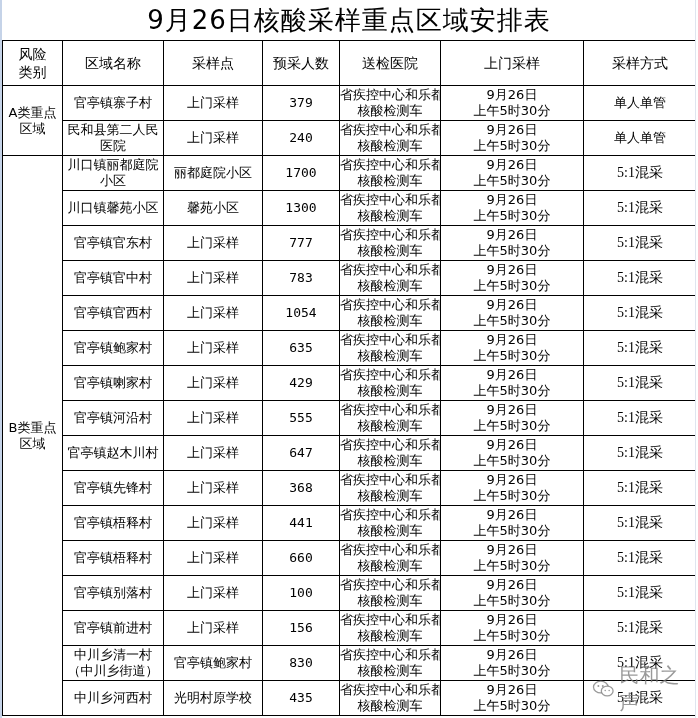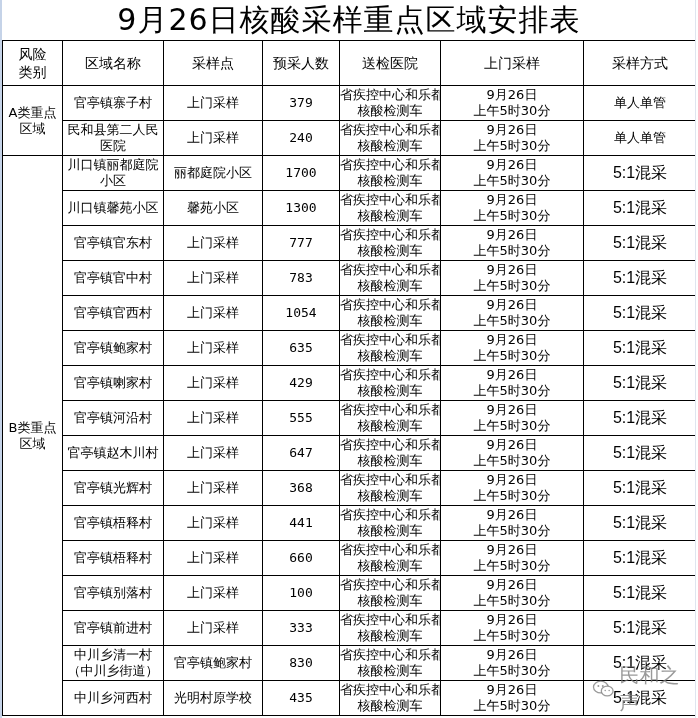--- a/index.html
+++ b/index.html
@@ -7,38 +7,38 @@
     width: 698px; height: 718px; overflow: hidden; position: relative;
     background: #ffffff;
     font-family: "DejaVu Sans", "Liberation Sans", sans-serif;
     color: #000;
   }
   
   .edge-left { position: absolute; left: 0; top: 0; width: 2px; height: 718px; background: #c5d3e8; }
   .edge-right { position: absolute; left: 695px; top: 0; width: 3px; height: 718px; background: #fff; border-left: 1px solid #dfe5ef; box-sizing: border-box; }
   .title {
     position: absolute; left: 0; top: 0; width: 698px; height: 40px;
-    text-align: center; line-height: 40px; font-size: 30px; letter-spacing: 1px;
+    text-align: center; line-height: 40px; font-size: 26px; letter-spacing: 1px;
   }
   table.sched {
     position: absolute; left: 2px; top: 40px;
     border-collapse: collapse; table-layout: fixed;
     width: 694px;
   }
   table.sched td, table.sched th {
     border: 1px solid #000; padding: 0; text-align: center; vertical-align: middle;
     font-weight: normal; font-size: 13px; line-height: 16px; overflow: hidden;
   }
   table.sched th { height: 44px; font-size: 14px; line-height: 18px; }
   table.sched td { height: 34px; }
   td.cat { font-size: 13px; line-height: 18px; }
   td.num { font-family: "DejaVu Sans Mono", "Liberation Mono", monospace; font-size: 12px; }
   td.hosp { vertical-align: top; line-height: 16px; }
   td.time { vertical-align: top; line-height: 16px; }
-  td.method.mono { font-family: Liberation Sans, sans-serif; font-size: 16px; }
+  td.method.mono { font-family: Liberation Serif, serif; font-size: 14px; }
   .line { display: block; white-space: nowrap; }
   .watermark {
     position: absolute; left: 592px; top: 676px; height: 26px;
     display: flex; align-items: center; gap: 4px; color: rgba(120,120,120,0.75);
     font-size: 20px; pointer-events: none;
   }
   .watermark svg { display: block; }
 </style>
 </head>
 <body>
@@ -253,21 +253,21 @@
           <span class="line">核酸检测车</span>
         </td>
         <td class="time">
           <span class="line">9月26日</span>
           <span class="line">上午5时30分</span>
         </td>
         <td class="method mono">5:1混采</td>
       </tr>
       <tr>
         <td>
-          <span class="line">官亭镇光辉村</span>
+          <span class="line">官亭镇先锋村</span>
         </td>
         <td>上门采样</td>
         <td class="num">368</td>
         <td class="hosp">
           <span class="line">省疾控中心和乐都区</span>
           <span class="line">核酸检测车</span>
         </td>
         <td class="time">
           <span class="line">9月26日</span>
           <span class="line">上午5时30分</span>
@@ -320,21 +320,21 @@
           <span class="line">9月26日</span>
           <span class="line">上午5时30分</span>
         </td>
         <td class="method mono">5:1混采</td>
       </tr>
       <tr>
         <td>
           <span class="line">官亭镇前进村</span>
         </td>
         <td>上门采样</td>
-        <td class="num">333</td>
+        <td class="num">156</td>
         <td class="hosp">
           <span class="line">省疾控中心和乐都区</span>
           <span class="line">核酸检测车</span>
         </td>
         <td class="time">
           <span class="line">9月26日</span>
           <span class="line">上午5时30分</span>
         </td>
         <td class="method mono">5:1混采</td>
       </tr>

